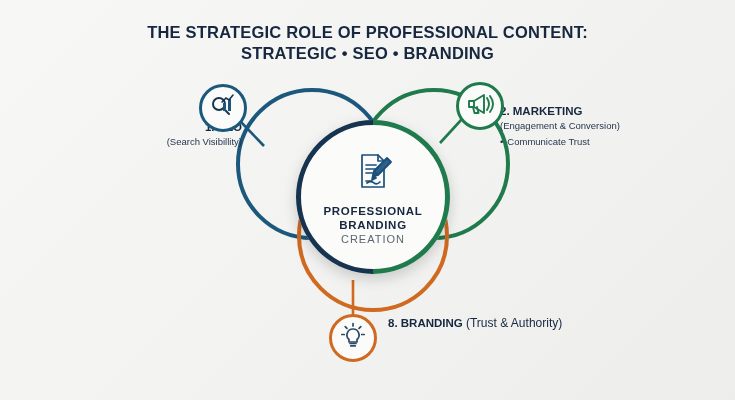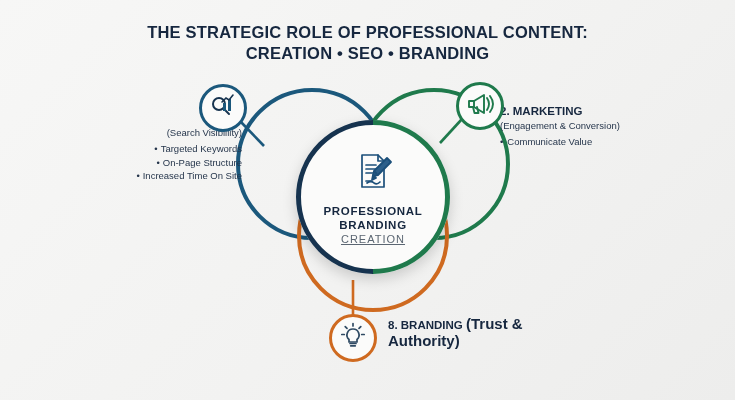--- a/index.html
+++ b/index.html
@@ -107,21 +107,20 @@
     font-weight: bold;
     letter-spacing: 0.7px;
     color: #16273f;
     line-height: 14px;
   }
   .hub-l3 {
     font-size: 11px;
     letter-spacing: 1px;
     color: #5b6672;
     line-height: 14px;
-    text-decoration: underline;
   }
 
   
   .connector { position: absolute; z-index: 2; }
 
   
   .badge {
     position: absolute;
     width: 48px;
     height: 48px;
@@ -132,32 +131,32 @@
     align-items: center;
     justify-content: center;
     z-index: 6;
   }
   .badge-seo       { left: 199px; top: 84px;  border: 3px solid #1b587c; }
   .badge-marketing { left: 456px; top: 82px;  border: 3px solid #1f7a4c; }
   .badge-branding  { left: 329px; top: 314px; border: 3px solid #cf6a20; }
 
   
   .block { position: absolute; color: #16273f; }
-  .block-seo       { left: 96px;  top: 111px; width: 146px; text-align: right; }
+  .block-seo       { left: 96px;  top: 120px; width: 146px; text-align: right; }
   .block-marketing { left: 500px; top: 104px; width: 170px; text-align: left; }
   .block-branding  { left: 388px; top: 316px; width: 200px; text-align: left; }
 
   .blk-head {
     font-size: 11.5px;
     font-weight: bold;
     line-height: 15px;
   }
   .blk-head .sub-inline {
-    font-size: 15px;
-    font-weight: bold;
+    font-size: 12px;
+    font-weight: normal;
   }
   .blk-sub {
     font-size: 9.5px;
     line-height: 14px;
     color: #26364c;
   }
   .blk-list {
     list-style: none;
     margin: 2px 0 0 0;
     padding: 0;
@@ -171,21 +170,21 @@
   }
   .block-seo .blk-list li::before { margin-right: 3px; }
 </style>
 </head>
 <body>
 
 <div id="infographic">
 
   <div class="title-block">
     <div class="title-line">THE STRATEGIC ROLE OF PROFESSIONAL CONTENT:</div>
-    <div class="title-line">CREATION • SEO • BRANDING</div>
+    <div class="title-line">STRATEGIC • SEO • BRANDING</div>
   </div>
 
   <svg class="connector" width="735" height="400" style="left:0;top:0;">
     <line x1="240" y1="121" x2="264" y2="146" stroke="#1b587c" stroke-width="2.6"></line>
     <line x1="462" y1="119" x2="440" y2="143" stroke="#1f7a4c" stroke-width="2.6"></line>
     <line x1="353" y1="280" x2="353" y2="316" stroke="#cf6a20" stroke-width="2.6"></line>
   </svg>
 
   <div class="venn">
     <div class="ring ring-seo"></div>
@@ -256,32 +255,27 @@
           <path d="M13 23.5 h6 M13.7 25.8 h4.6"></path>
           <path d="M16 3.5 v2.5 M8.2 6.6 l1.8 1.8 M23.8 6.6 l-1.8 1.8 M4.8 14.5 h2.5 M24.7 14.5 h2.5"></path>
         </g>
       </svg>
     </span>
   </div>
 
   <div class="block block-seo">
     <div class="blk-head">1. SEO</div>
     <div class="blk-sub">(Search Visibillity)</div>
-    <ul class="blk-list">
-      <li>Targeted Keywords</li>
-      <li>On-Page Structure</li>
-      <li>Increased Time On Site</li>
-    </ul>
   </div>
 
   <div class="block block-marketing">
     <div class="blk-head">2. MARKETING</div>
     <div class="blk-sub">(Engagement &amp; Conversion)</div>
     <ul class="blk-list">
-      <li>Communicate Value</li>
+      <li>Communicate Trust</li>
     </ul>
   </div>
 
   <div class="block block-branding">
     <div class="blk-head">
       <span>8. BRANDING</span>
       <span class="sub-inline">(Trust &amp; Authority)</span>
     </div>
   </div>
 

